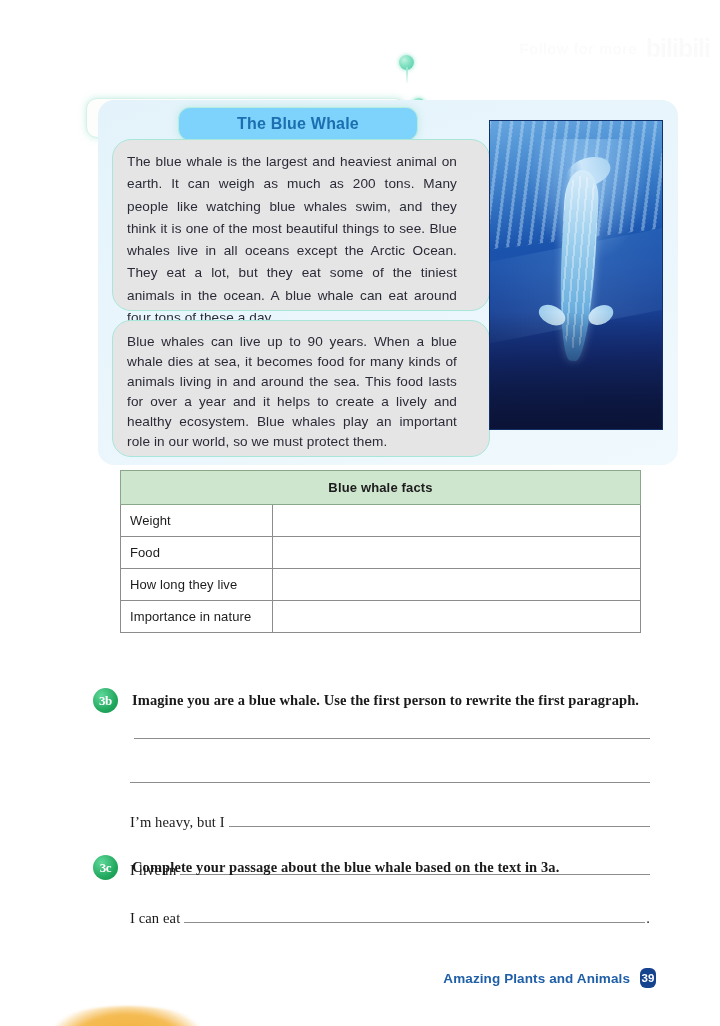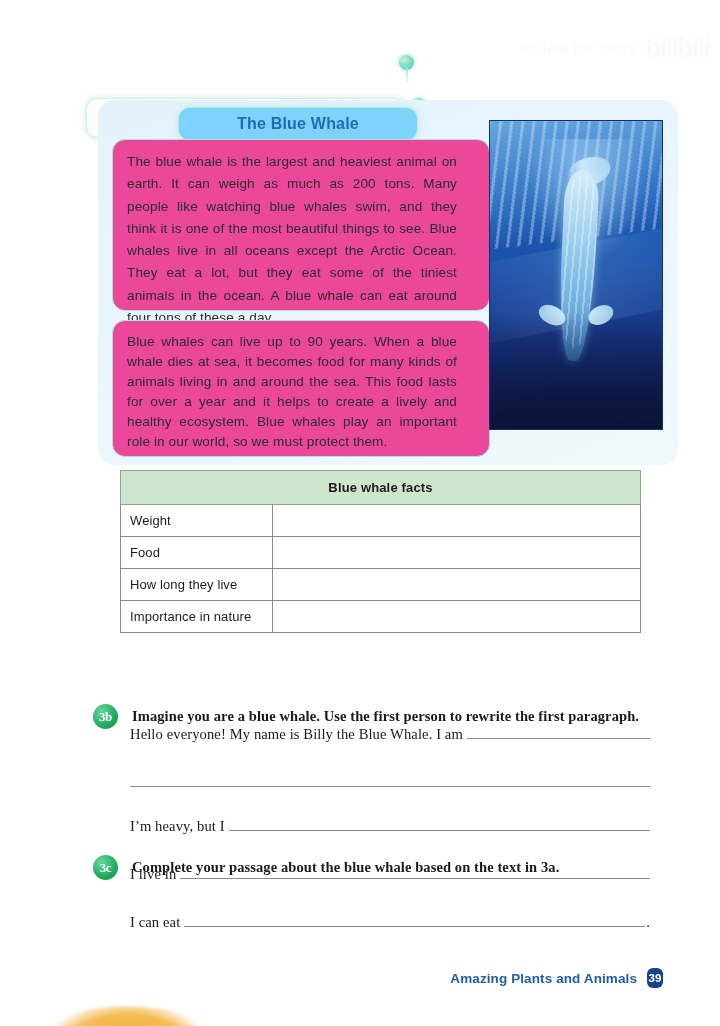--- a/index.html
+++ b/index.html
@@ -72,21 +72,21 @@
     background: #7dd3fc; border: 1.4px solid #b7ece0; border-radius: 12px;
     box-shadow: 0 0 7px rgba(150,225,205,0.5);
     display: flex; align-items: center; justify-content: center;
   }
   .title-plate span {
     font-size: 16px; font-weight: bold; color: #1b6fb0; letter-spacing: 0.2px;
   }
 
   .text-card {
     position: absolute;
-    background: #ec4899; border: 1.4px solid #a9e6da; border-radius: 13px;
+    background: #e5e5e5; border: 1.4px solid #a9e6da; border-radius: 19px;
     padding: 11px 32px 10px 14px;
   }
   .card-p1 { left: 112px; top: 139px; width: 378px; height: 172px; }
   .card-p2 { left: 112px; top: 320px; width: 378px; height: 137px; }
   .text-card p {
     font-size: 13.6px; line-height: 22.3px; color: #2b2b38;
     text-align: justify; text-justify: inter-word; letter-spacing: 0.1px;
   }
   .card-p2 p { line-height: 20px; }
 
@@ -161,41 +161,41 @@
   }
   .facts-table td {
     border: 1px solid #8c8c8c; height: 32px;
     font-size: 13px; color: #1c1c1c; padding: 0 0 0 9px;
     letter-spacing: 0.1px; vertical-align: middle;
   }
   .facts-table td.label { width: 152px; }
   .facts-table td.answer { background: #fff; }
 
   
-  .inst-3b { left: 93px; top: 704px; gap: 14px; }
+  .inst-3b { left: 93px; top: 688px; gap: 14px; }
   .inst-3c { left: 93px; top: 855px; gap: 14px; }
 
   .writing { position: absolute; left: 130px; top: 722px; width: 520px; }
   .wl { display: flex; align-items: baseline; margin-bottom: 0px; }
   .wl-text {
     font-family: "Liberation Serif", serif;
     font-size: 14.6px; color: #1a1a1a; white-space: nowrap; letter-spacing: 0.1px;
   }
   .wl-blank { flex: 1; border-bottom: 1.1px solid #8d8d8d; height: 17px; margin-left: 4px; }
   .wl-tail {
     font-family: "Liberation Serif", serif; font-size: 14.6px; color: #1a1a1a; margin-left: 1px;
   }
   .row-gap-a { height: 27px; }
   .row-gap-b { height: 27px; }
   .row-gap-c { height: 27px; }
   .full-blank { border-bottom: 1.1px solid #8d8d8d; height: 17px; width: 100%; }
 
   
   .footer {
-    position: absolute; right: 57px; top: 968px;
+    position: absolute; right: 64px; top: 968px;
     display: flex; align-items: center; gap: 10px;
   }
   .footer-title { font-size: 13.5px; color: #1f5fa8; font-weight: bold; letter-spacing: 0.1px; }
   .page-badge {
     width: 16px; height: 20px; border-radius: 6px;
     background: #16438e; color: #fff;
     font-size: 11.5px; font-weight: bold;
     display: flex; align-items: center; justify-content: center;
   }
 
@@ -291,21 +291,20 @@
     </tbody>
   </table>
 
   <div class="instruction inst-3b">
     <div class="badge">3b</div>
     <div class="inst-text">Imagine you are a blue whale. Use the first person to rewrite the first paragraph.</div>
   </div>
 
   <div class="writing">
     <div class="wl">
-      <span class="wl-text">Hello everyone! My name is Billy the Blue Whale. I am</span>
       <span class="wl-blank"></span>
     </div>
     <div class="row-gap-a"></div>
     <div class="full-blank"></div>
     <div class="row-gap-b"></div>
     <div class="wl">
       <span class="wl-text">I’m heavy, but I</span>
       <span class="wl-blank"></span>
     </div>
     <div class="row-gap-c"></div>

